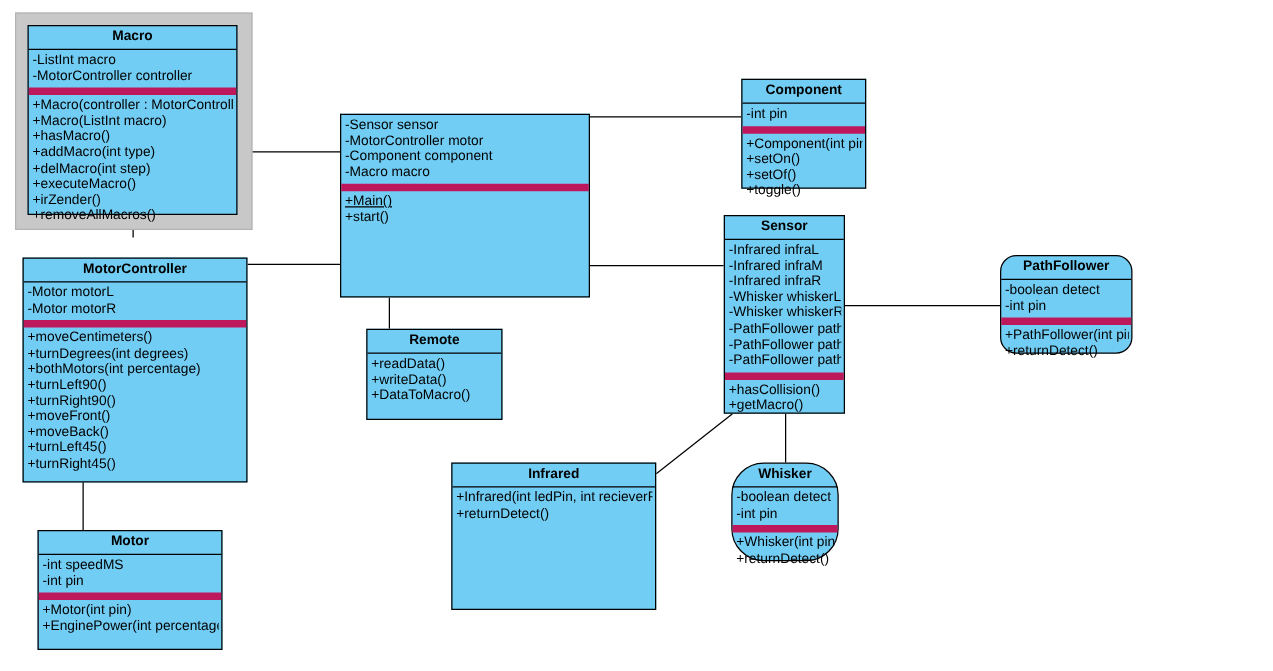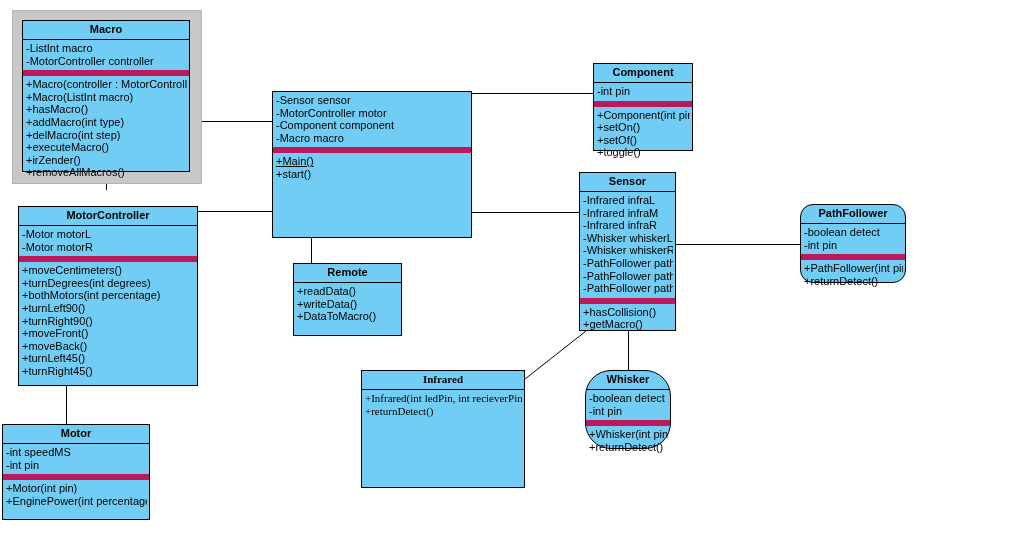--- a/index.html
+++ b/index.html
@@ -119,21 +119,21 @@
         <div class="uml-row">+turnDegrees(int degrees)</div>
         <div class="uml-row">+bothMotors(int percentage)</div>
         <div class="uml-row">+turnLeft90()</div>
         <div class="uml-row">+turnRight90()</div>
         <div class="uml-row">+moveFront()</div>
         <div class="uml-row">+moveBack()</div>
         <div class="uml-row">+turnLeft45()</div>
         <div class="uml-row">+turnRight45()</div>
       </div>
     </div>
-    <div class="uml-class" style="left: 2px; top: 424px; width: 148px; height: 96px;">
+    <div class="uml-class" style="left: 30px; top: 424px; width: 148px; height: 96px;">
       <div class="uml-title">Motor</div>
       <div class="uml-compartment bordered">
         <div class="uml-row">-int speedMS</div>
         <div class="uml-row">-int pin</div>
       </div>
       <div class="uml-compartment">
         <div class="uml-row">+Motor(int pin)</div>
         <div class="uml-row">+EnginePower(int percentage)</div>
       </div>
     </div>
@@ -190,21 +190,21 @@
       <div class="uml-title">PathFollower</div>
       <div class="uml-compartment bordered">
         <div class="uml-row">-boolean detect</div>
         <div class="uml-row">-int pin</div>
       </div>
       <div class="uml-compartment">
         <div class="uml-row">+PathFollower(int pin)</div>
         <div class="uml-row">+returnDetect()</div>
       </div>
     </div>
-    <div class="uml-class" style="left: 361px; top: 370px; width: 164px; height: 118px; font-family: Liberation Serif, serif;">
+    <div class="uml-class" style="left: 361px; top: 370px; width: 164px; height: 118px;">
       <div class="uml-title">Infrared</div>
       <div class="uml-compartment">
         <div class="uml-row">+Infrared(int ledPin, int recieverPin)</div>
         <div class="uml-row">+returnDetect()</div>
       </div>
     </div>
     <div class="uml-class" style="left: 585px; top: 370px; width: 86px; height: 79px; border-radius: 26px;">
       <div class="uml-title">Whisker</div>
       <div class="uml-compartment bordered">
         <div class="uml-row">-boolean detect</div>

